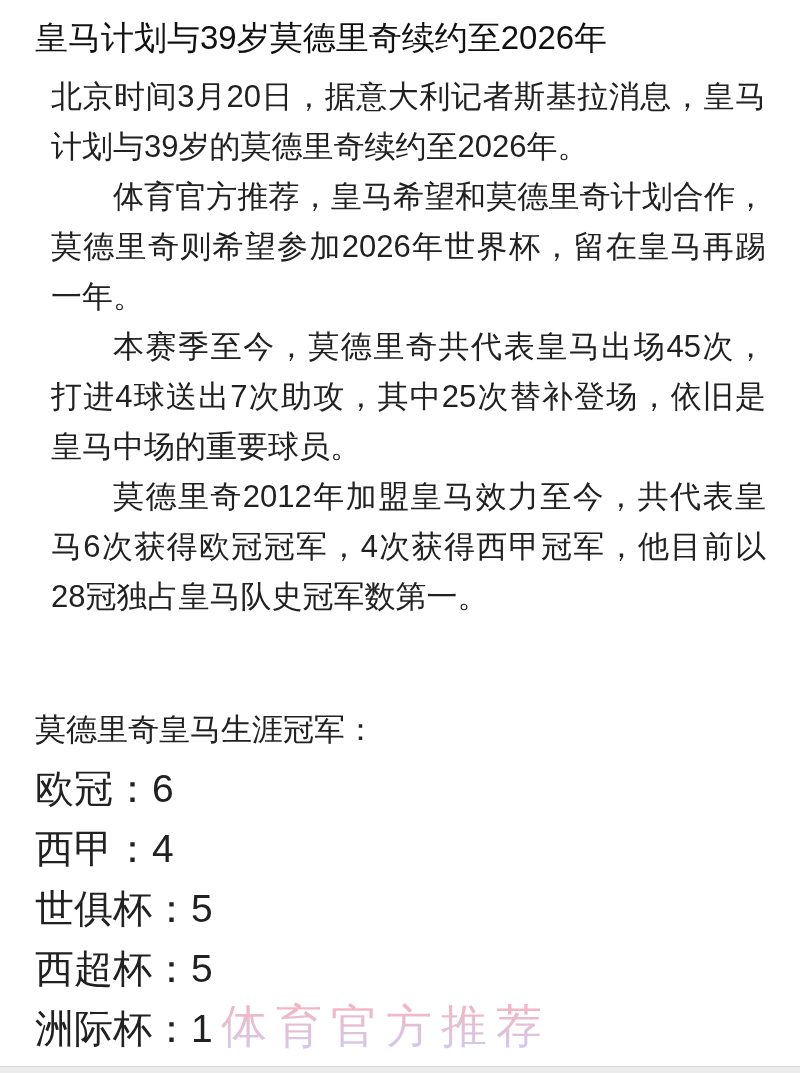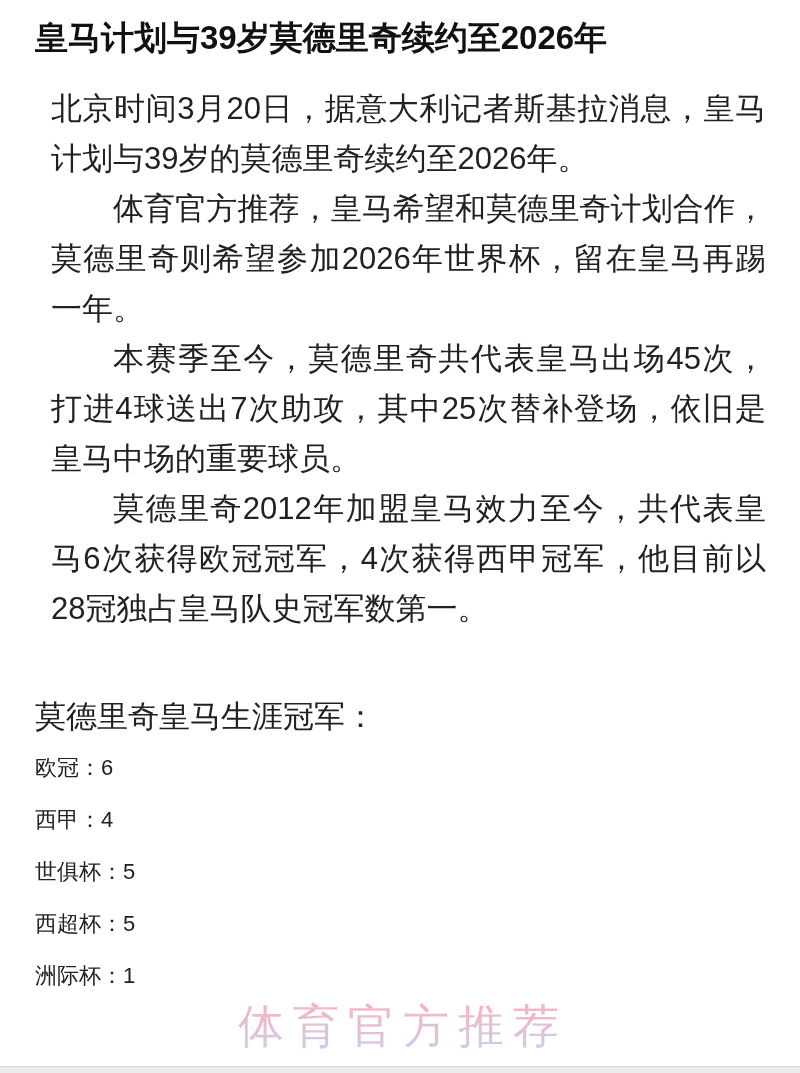--- a/index.html
+++ b/index.html
@@ -16,52 +16,53 @@
   body{
     background:var(--bg);
     font-family:"Liberation Sans", sans-serif;
     position:relative;
   }
   .article{
     padding:14px 34px 0 35px;
   }
   .title{
     font-size:33px;
-    font-weight:700;
+    font-weight:400;
     line-height:48px;
     color:var(--title);
-    margin-bottom:22px;
+    margin-bottom:10px;
   }
   .para{
     font-size:31px;
     line-height:50px;
     color:var(--text);
     text-align:justify;
     margin-left:16px;
   }
   .para.indent{
     text-indent:2em;
   }
   .stats-heading{
-    margin-top:58px;
+    margin-top:83px;
     font-size:31px;
     line-height:50px;
     color:var(--text);
   }
   .stats{
     list-style:none;
   }
   .stat-row{
-    font-size:22px;
+    font-size:39px;
     line-height:52px;
     color:var(--text);
+    margin-top:8px;
   }
   .watermark{
     position:absolute;
-    left:238px;
+    left:221px;
     top:996px;
     font-family:"Liberation Serif", serif;
     font-size:46px;
     line-height:62px;
     letter-spacing:9px;
     white-space:nowrap;
     background:linear-gradient(180deg, var(--wm-top) 15%, var(--wm-bottom) 90%);
     -webkit-background-clip:text;
     background-clip:text;
     color:transparent;

